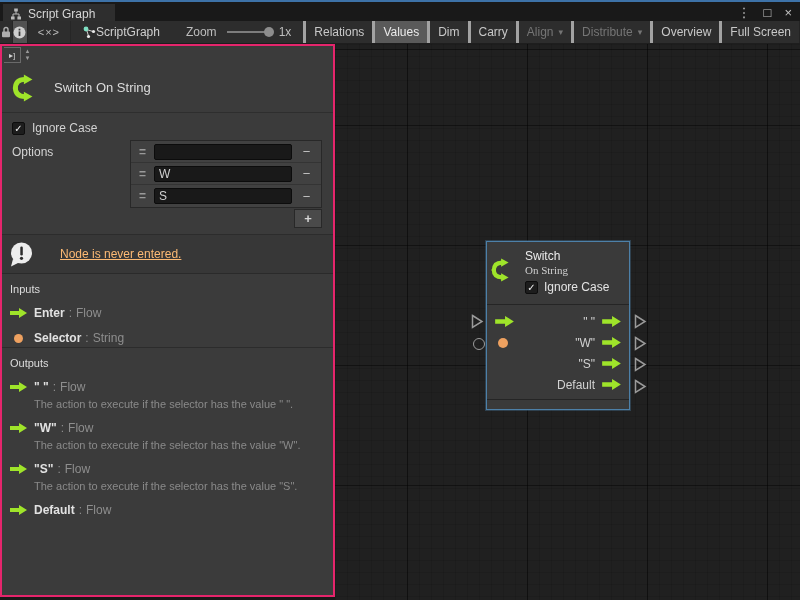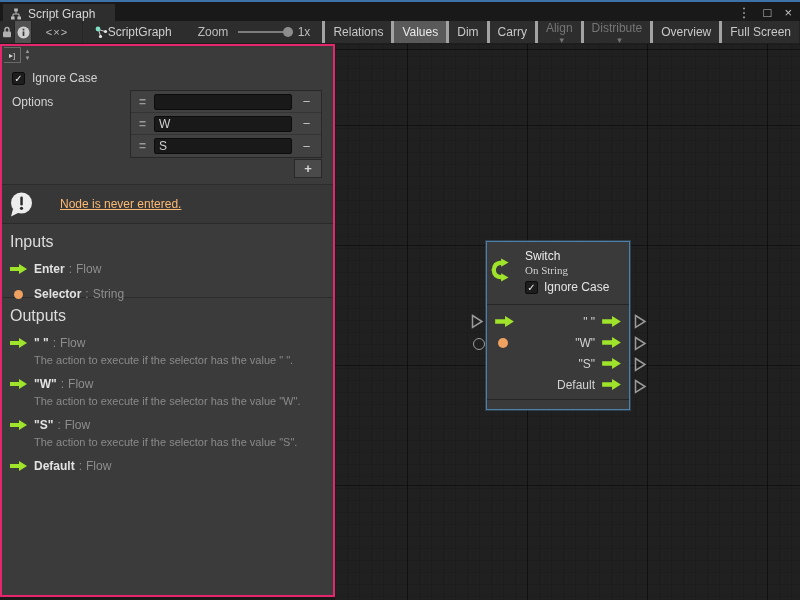--- a/index.html
+++ b/index.html
@@ -28,21 +28,21 @@
   .zoomlab { align-self:center; margin-left:14px; color:#bdbdbd; }
   .slider { position:relative; align-self:center; width:78px; height:2px; background:#7d7d7d;
     margin:0 10px 0 10px; }
   .slider .thumb { position:absolute; right:-5px; top:-4px; width:10px; height:10px;
     border-radius:50%; background:#8d8d8d; }
   .zoomval { align-self:center; margin-right:4px; color:#bdbdbd; }
   .tb-group { display:flex; margin-left:8px; flex:1; }
   .gbtn { display:flex; align-items:center; padding:0 8px; border-left:3px solid #a3a3a3;
     color:#c8c8c8; white-space:nowrap; }
   .gbtn.active { background:#5a5a5a; color:#eaeaea; }
-  .gbtn.disabled { color:#757575;flex-direction:column; }
+  .gbtn.disabled { color:#757575; }
   .gbtn .dd { font-size:9px; margin-left:5px; }
   .gbtn:last-child { border-right:1px solid #232323; }
 
   
   .graph-area { position:absolute; left:335px; top:44px; width:465px; height:556px;
     background-color:#202020;
     background-image:
       repeating-linear-gradient(to right, rgba(0,0,0,0.45) 0 1px, transparent 1px 120px),
       repeating-linear-gradient(to bottom, rgba(0,0,0,0.45) 0 1px, transparent 1px 120px),
       repeating-linear-gradient(to right, rgba(0,0,0,0.10) 0 1px, transparent 1px 12px),
@@ -101,21 +101,21 @@
     border:1px solid #282828; color:#d6d6d6; display:flex; align-items:center;
     justify-content:center; font-size:13px; font-weight:bold; }
 
   .insp-warning { height:39px; background:#373737; border-bottom:1px solid #2a2a2a;
     display:flex; align-items:center; }
   .insp-warning svg { margin-left:6px; }
   .warn-text { margin-left:25px; color:#fdba74;text-decoration:underline; }
 
   .insp-section { padding:7px 0 0 0; }
   .insp-inputs { height:74px; border-bottom:1px solid #2c2c2c; }
-  .sec-title { margin:2px 0 11px 8px; font-size:16px; color:#dcdcdc; }
+  .sec-title { margin:2px 0 11px 8px; font-size:11px; color:#dcdcdc; }
   .io-row { display:flex; align-items:center; margin:0 0 11px 8px; }
   .io-icon { width:24px; display:flex; align-items:center; }
   .io-name { font-weight:bold; color:#e2e2e2; }
   .io-sep { color:#8e8e8e; margin:0 4px; }
   .io-type { color:#8e8e8e; }
   .io-desc { margin:-7px 10px 11px 32px; color:#8a8a8a; font-size:11px; }
   .dot-orange-sm { width:9px; height:9px; border-radius:50%; background:#eea160; margin-left:4px; }
 </style>
 </head>
 <body>
@@ -278,20 +278,29 @@
 
   <div class="inspector">
     <div class="insp-header">
       <div class="dock-btn">▸]</div>
       <div class="scroll-col">
         <span>▲</span>
         <span>▼</span>
       </div>
     </div>
 
+    <div class="insp-title-row">
+      <svg width="30" height="34" viewBox="0 0 28 28">
+        <path d="M4 15 C4 8 8 6 13 6" fill="none" stroke="#9fe42a" stroke-width="4.5"></path>
+        <polygon points="12,1.5 12,10.5 20,6" fill="#9fe42a"></polygon>
+        <path d="M4 13 C4 20 8 22 13 22" fill="none" stroke="#9fe42a" stroke-width="4.5"></path>
+        <polygon points="12,17.5 12,26.5 20,22" fill="#9fe42a"></polygon>
+      </svg>
+      <span class="insp-node-title">Switch On String</span>
+    </div>
 
     <div class="insp-controls">
       <div class="ignore-row">
         <span class="cbx">✓</span>
         <span>Ignore Case</span>
       </div>
       <div class="options-label">Options</div>
       <div class="options-list">
         <div class="opt-row">
           <span class="opt-handle">=</span>

